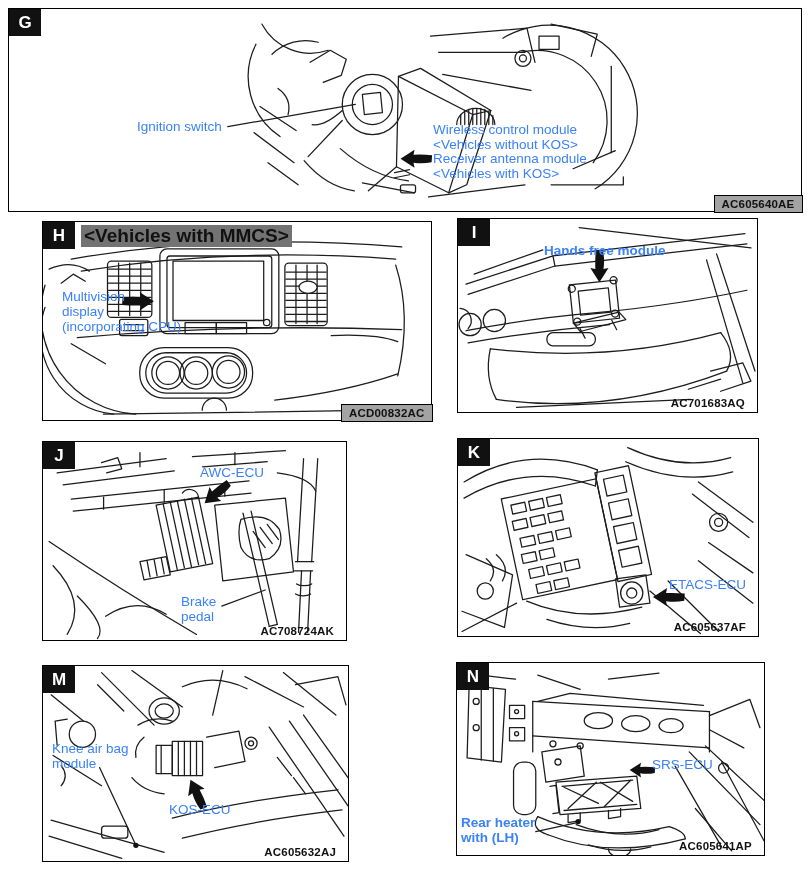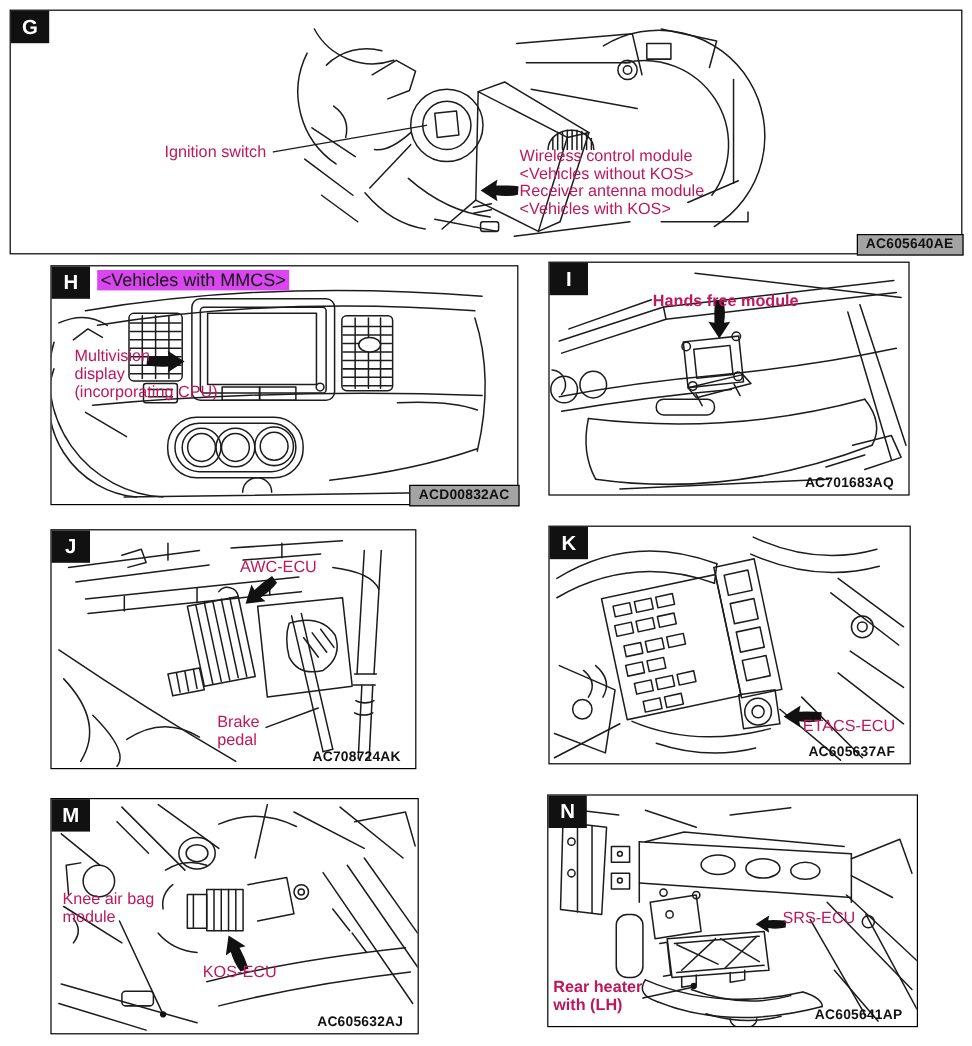--- a/index.html
+++ b/index.html
@@ -2,22 +2,22 @@
 <html><head>
 <meta charset="utf-8">
 <style>
   html,body{margin:0;padding:0;background:#fff;}
   #page{position:relative;width:810px;height:872px;background:#fff;
         font-family:"Liberation Sans",sans-serif;color:#111;overflow:hidden;}
   .panel{position:absolute;border:1.5px solid #000;background:#fff;}
   .art{position:absolute;left:0;top:0;width:100%;height:100%;z-index:1;}
   .badge{position:absolute;left:0;top:0;width:32px;height:27px;background:#111;color:#fff;
          font-weight:bold;font-size:17px;display:flex;align-items:center;justify-content:center;z-index:3;}
-  .ptitle{position:absolute;left:38px;top:3px;font-weight:normal;font-size:15px;white-space:nowrap;z-index:3;background:#d946ef;padding:0 3px;}
-  .lbl{position:absolute;font-size:13.5px;line-height:15px;white-space:nowrap;z-index:2;color:#be185d;}
+  .ptitle{position:absolute;left:38px;top:3px;font-weight:bold;font-size:19px;white-space:nowrap;z-index:3;background:#737373;padding:0 3px;}
+  .lbl{position:absolute;font-size:13.5px;line-height:15px;white-space:nowrap;z-index:2;color:#3b82f6;}
   .lbl.tight{line-height:14.5px;}
   .code{position:absolute;right:12px;bottom:3px;font-weight:bold;font-size:11.5px;z-index:3;letter-spacing:.2px;}
   .code.boxed{right:-1.5px;bottom:-1.5px;border:1.5px solid #000;background:#a3a3a3;padding:2px 7px;}
   svg{display:block;}
   .ink{fill:none;stroke:#1c1c1c;stroke-width:1.25;stroke-linecap:round;stroke-linejoin:round;}
 </style>
 </head>
 <body>
 
 <div id="page">
@@ -262,21 +262,21 @@
           <path d="M4,190 L58,162"></path>
         <path d="M28,118 q12,10 4,22 M38,114 q14,12 6,26"></path>
         <path d="M68,160 Q120,182 182,166"></path>
           <path d="M88,178 Q130,192 170,182"></path>
         <path d="M190,150 L240,192"></path>
           <path d="M208,140 L258,190"></path>
           <path d="M238,120 L292,162"></path>
       </g>
       <path fill="#111" transform="translate(193,156) rotate(180)" d="M0,0 L-14,-9 L-13,-4 Q-22,-5.5 -31,-3.5 L-31.5,3.5 Q-22,4.5 -13,4 L-14,9 Z"></path>
     </svg>
-    <div class="lbl" style="left:211px;top:158px;text-align:right;">ETACS-ECU</div>
+    <div class="lbl" style="left:211px;top:138px;text-align:right;">ETACS-ECU</div>
     <div class="code">AC605637AF</div>
   </div>
 
   <div class="panel" style="left:42px;top:665px;width:305px;height:195px;">
     <div class="badge">M</div>
     <svg class="art" viewBox="0 0 302 192">
       <g class="ink">
         <path d="M58,6 L110,58"></path>
           <path d="M88,4 L138,40"></path>
         <path d="M138,20 Q170,6 202,22"></path>

